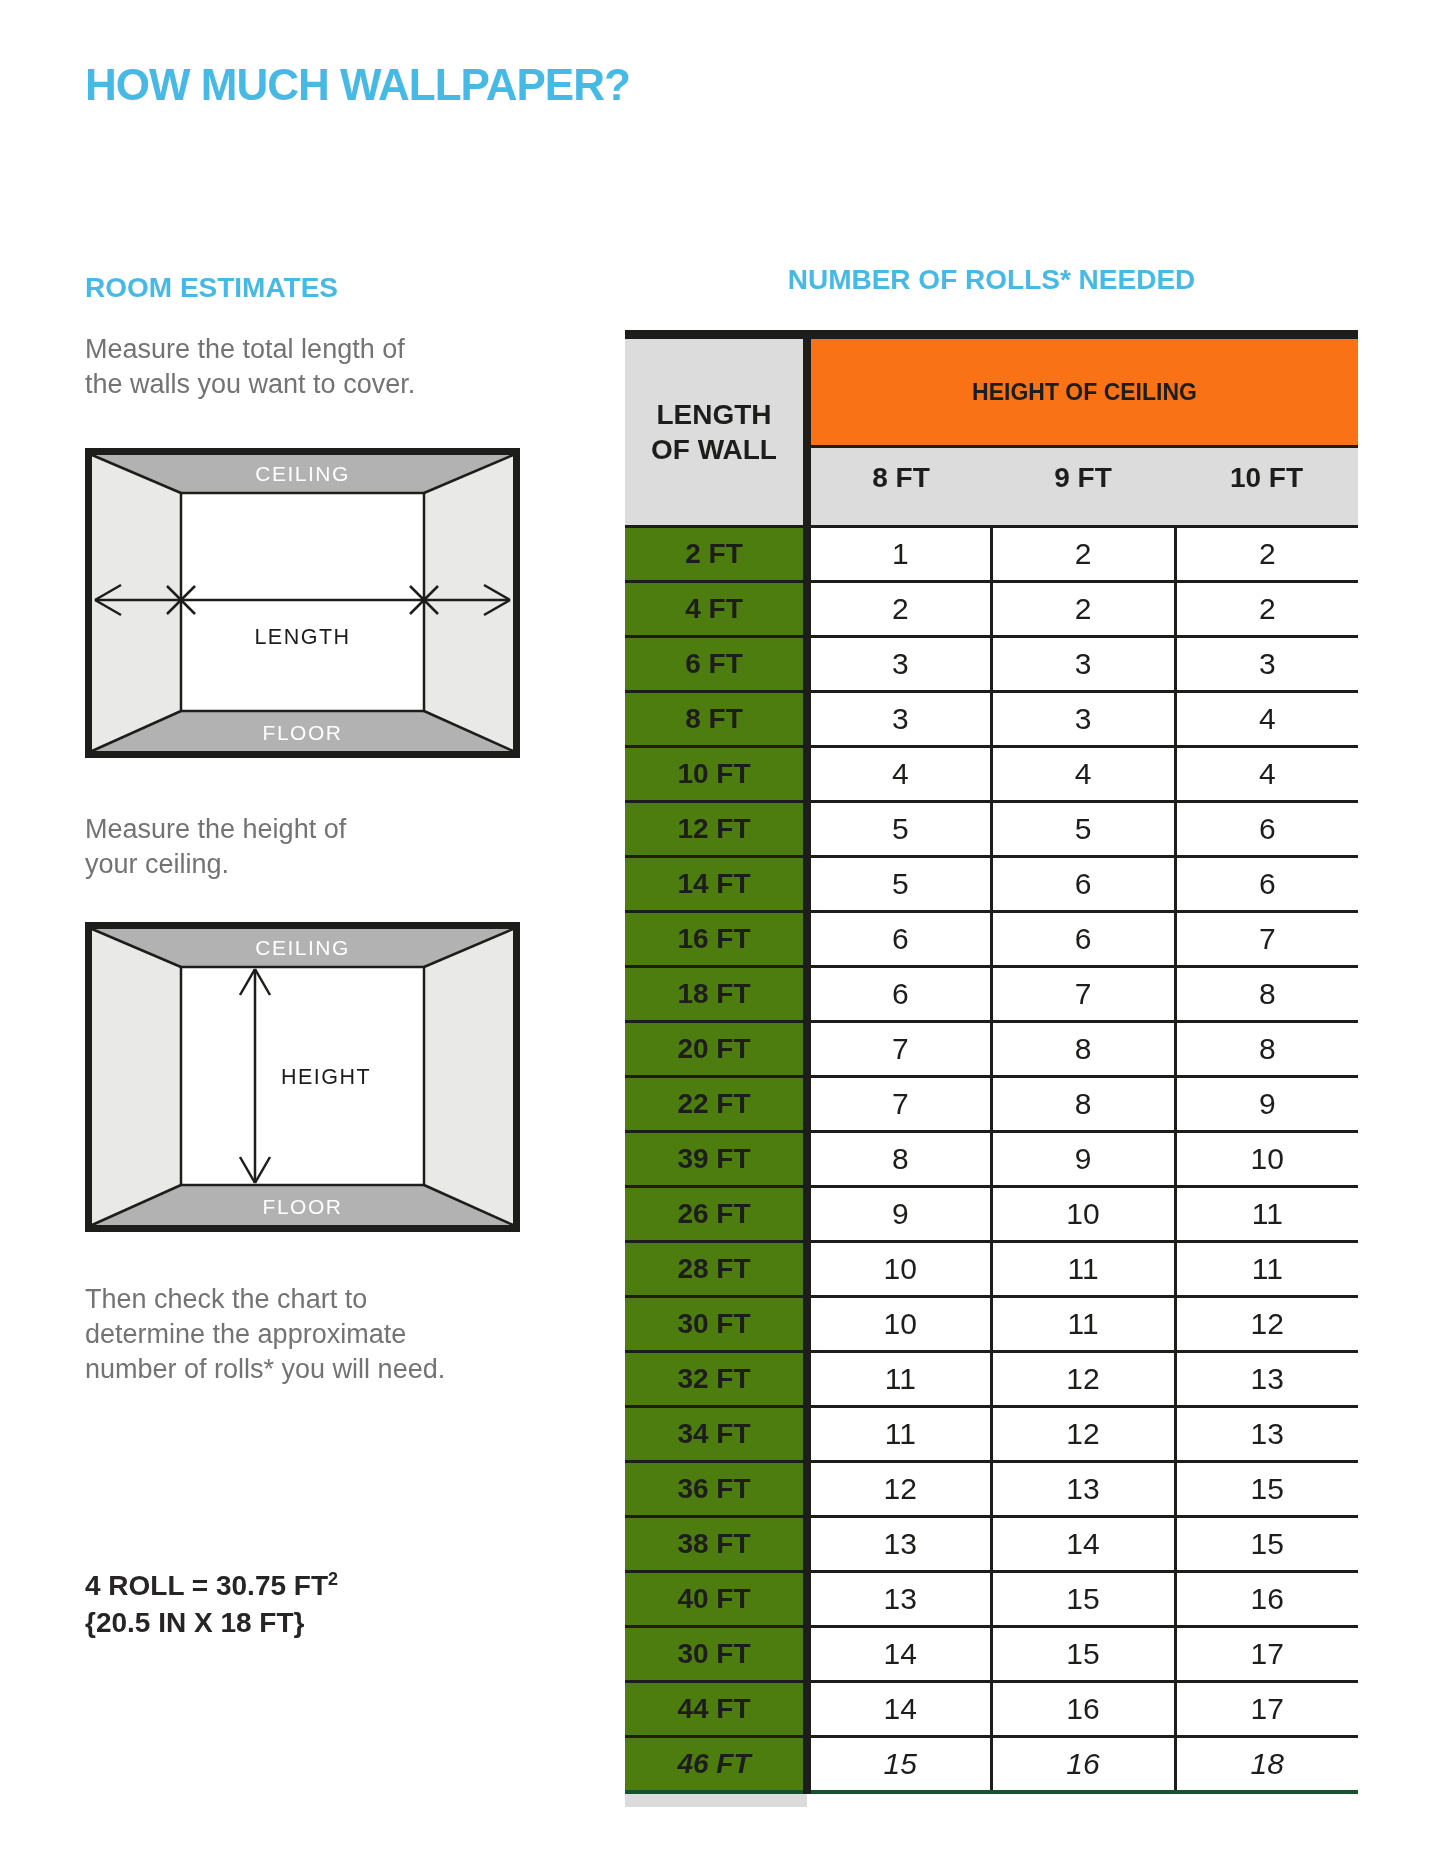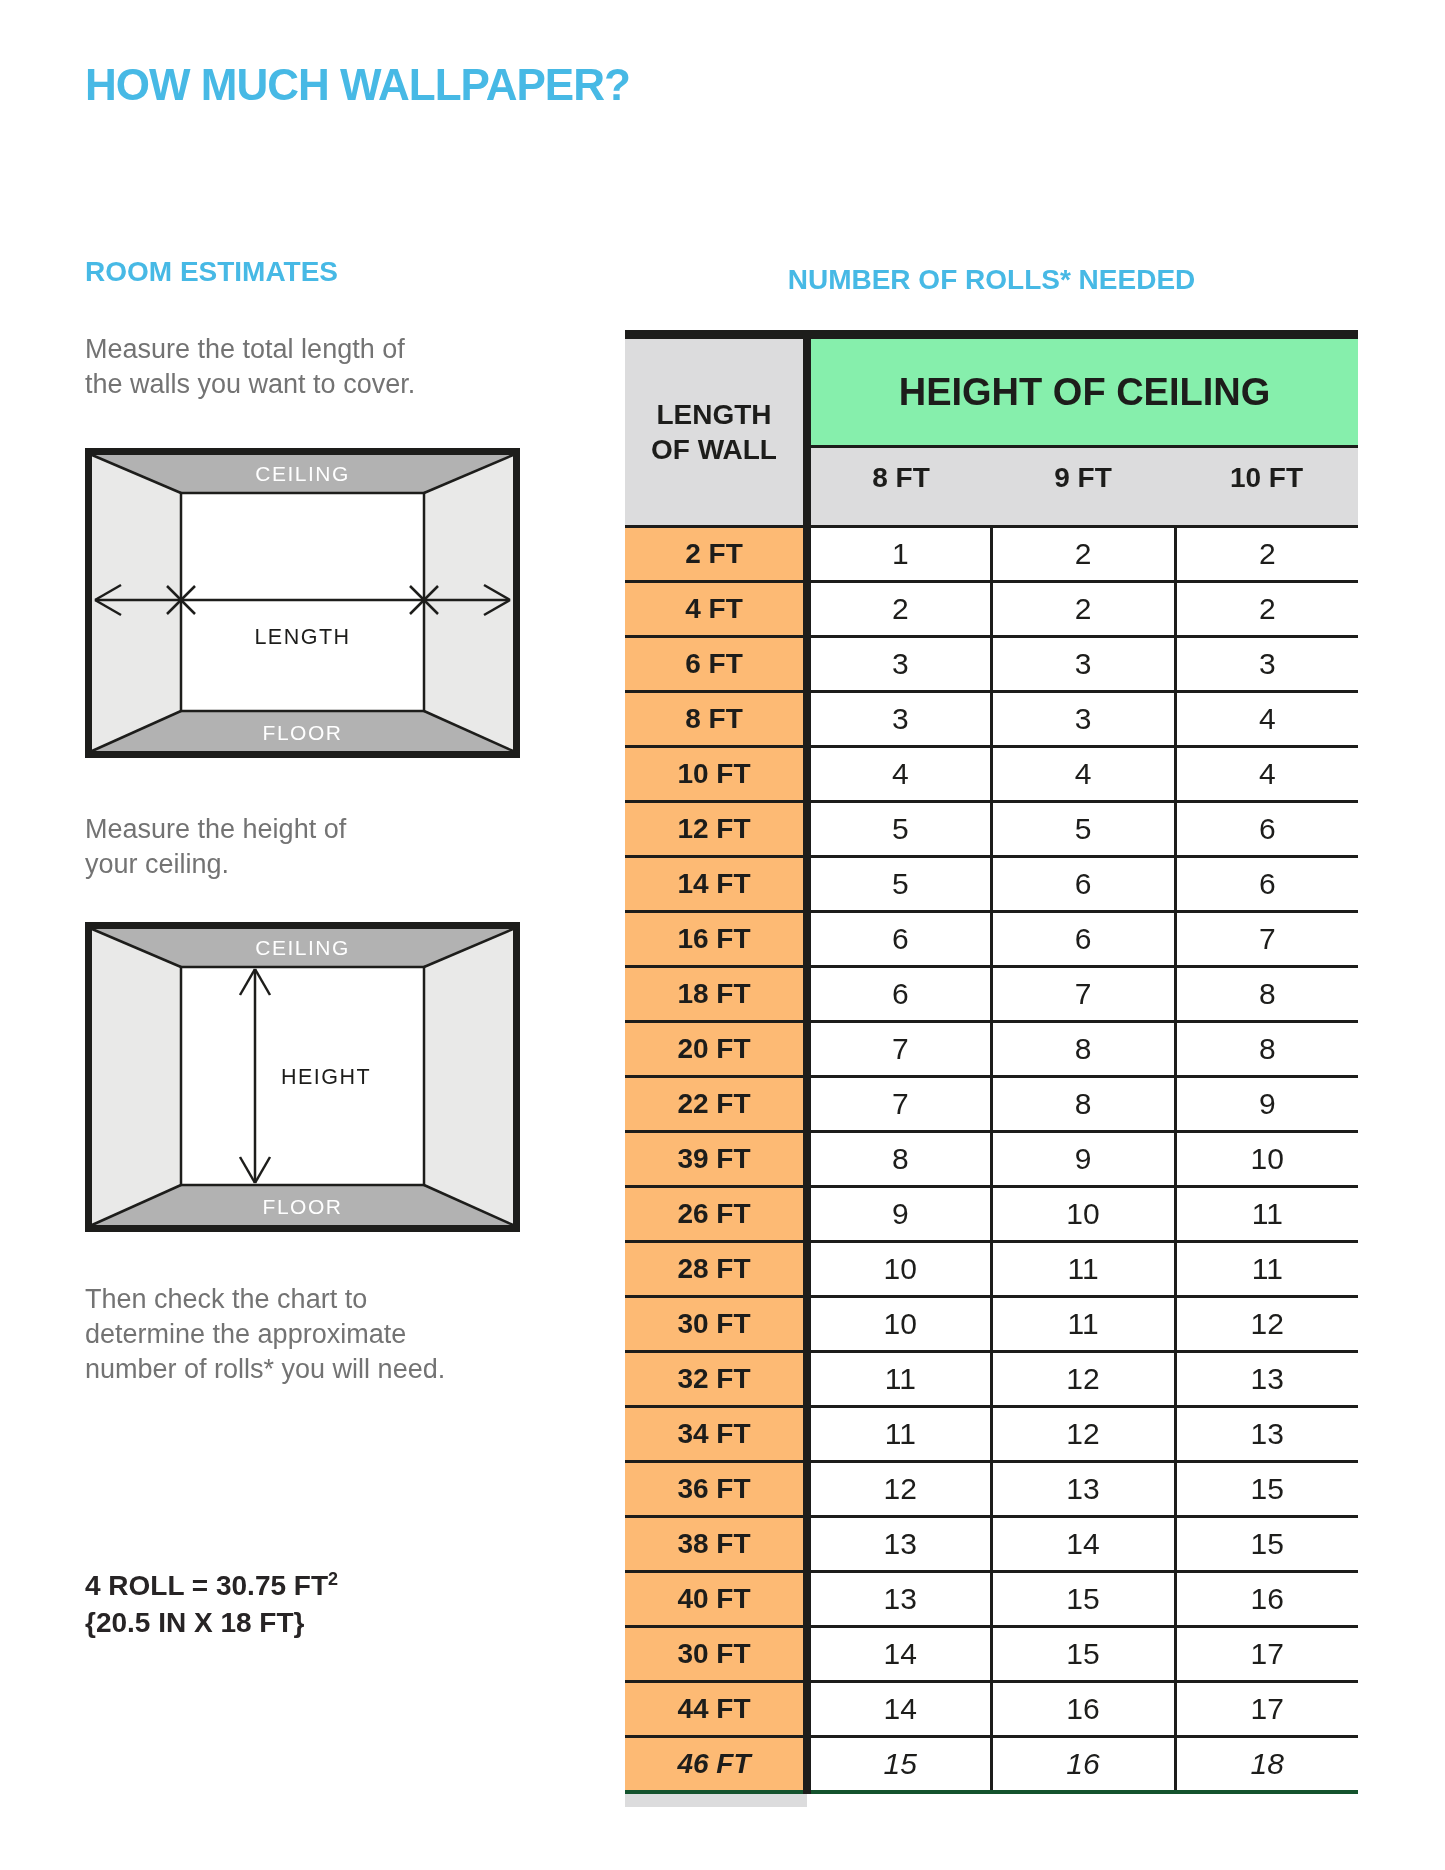--- a/index.html
+++ b/index.html
@@ -10,21 +10,21 @@
   }
   #page-title {
     position:absolute; left:85px; top:60px;
     font-size:44px; font-weight:bold; letter-spacing:-1px; color:#47b9e5;
     white-space:nowrap;
   }
   .section-heading {
     position:absolute; font-size:28px; font-weight:bold; color:#47b9e5;
     white-space:nowrap;
   }
-  #room-estimates-heading { left:85px; top:256px;text-align:right; }
+  #room-estimates-heading { left:85px; top:272px;text-align:right; }
   #rolls-needed-heading { left:625px; top:264px; width:733px; text-align:center; }
   .step-text {
     position:absolute; left:85px; width:480px;
     font-size:27px; line-height:1.3; color:#737373; white-space:pre-line;
   }
   #step1 { top:332px; }
   #step2 { top:812px; }
   #step3 { top:1282px; }
   .diagram { position:absolute; left:85px; width:435px; height:310px; }
   #diagram-length { top:448px; }
@@ -51,29 +51,29 @@
   table.rolls th, table.rolls td { text-align:center; vertical-align:middle; }
   tr.hrow1 { height:112px; }
   tr.hrow2 { height:80px; }
   tr.drow  { height:55px; }
   th.corner {
     background:#dcdcdd; font-size:28px; font-weight:bold; color:#1d1d1b;
     border-right:8px solid #1d1d1b; border-bottom:3px solid #1d1d1b;
     white-space:pre-line; line-height:1.25;
   }
   th.group {
-    background:#86efac; font-size:38px; font-weight:bold; color:#1d1d1b;
+    background:#f97316; font-size:23px; font-weight:bold; color:#1d1d1b;
     border-bottom:3px solid #1d1d1b;
   }
   th.fthead {
     background:#dcdcdd; font-size:28px; font-weight:bold; color:#1d1d1b;
     border-bottom:3px solid #1d1d1b; vertical-align:bottom; padding-bottom:18px;
   }
   th.rowlbl {
-    background:#fdba74; font-size:28px; font-weight:bold; color:#1d1d1b;
+    background:#4d7c0f; font-size:28px; font-weight:bold; color:#1d1d1b;
     border-right:8px solid #1d1d1b; border-bottom:3px solid #1d1d1b;
   }
   td.val {
     background:#ffffff; font-size:30px; color:#1d1d1b;
     border-bottom:3px solid #1d1d1b;
   }
   td.val.c2, td.val.c3 { border-left:3px solid #1d1d1b; }
   tr.last th.rowlbl, tr.last td.val { border-bottom:4px solid #14532d;font-style:italic; }
   #table-tab { width:182px; height:13px; background:#dcdcdd; }
 </style>

